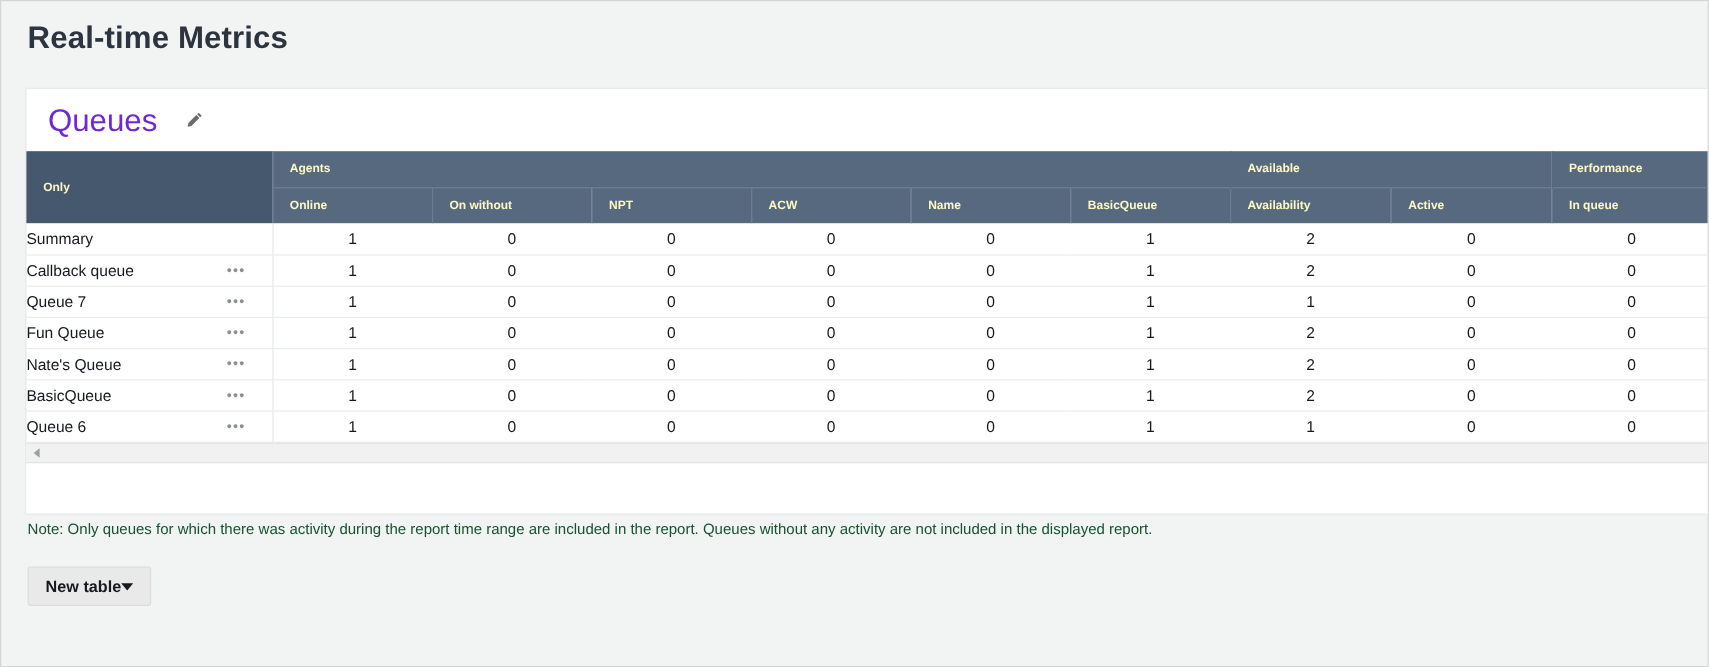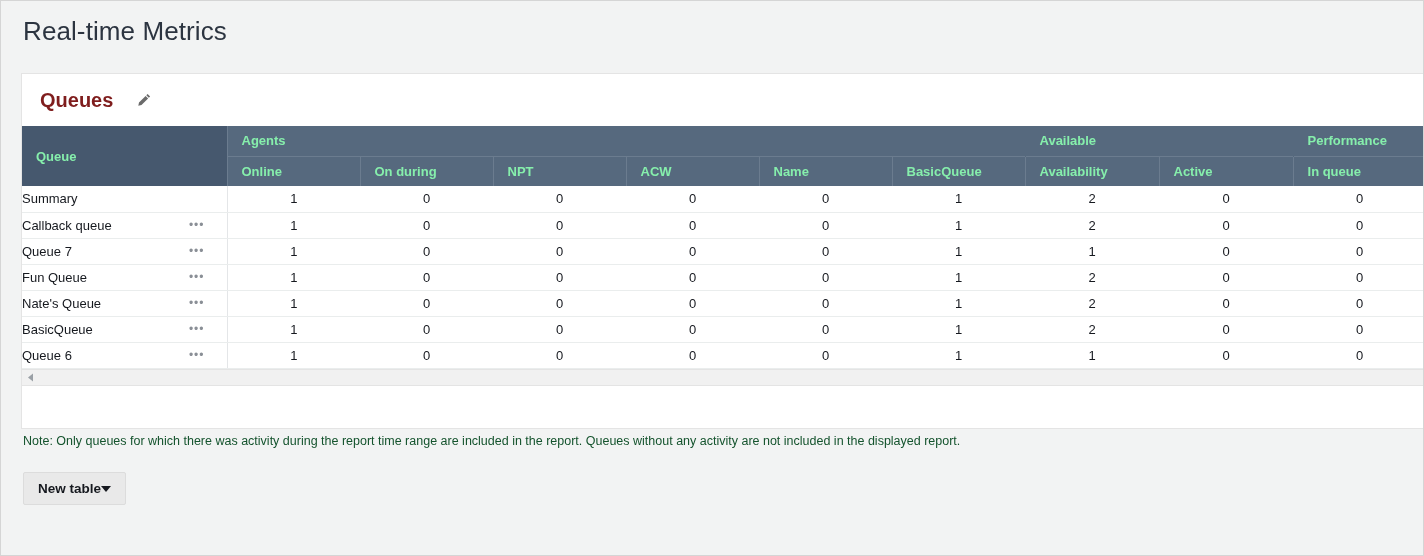--- a/index.html
+++ b/index.html
@@ -18,21 +18,21 @@
     position: relative;
     width: 1424px;
     height: 556px;
     box-sizing: border-box;
     border: 1px solid #d5d5d5;
     background: #f2f3f3;
     overflow: hidden;
   }
   .page-title {
     font-size: 26px;
-    font-weight: 400;
+    font-weight: 700;
     color: #2c3440;
     padding: 14px 0 0 22px;
     letter-spacing: 0.1px;
     line-height: 32px;
   }
   .card {
     position: absolute;
     left: 20px;
     top: 72px;
     right: 0;
@@ -40,44 +40,44 @@
     border-top: 1px solid #e4e4e4;
     border-left: 1px solid #e4e4e4;
   }
   .card-header {
     display: flex;
     align-items: center;
     height: 52px;
     padding-left: 18px;
   }
   .card-title {
-    font-size: 20px;
-    font-weight: 700;
-    color: #7f1d1d;
+    font-size: 26px;
+    font-weight: 400;
+    color: #6d28d9;
     line-height: 24px;
   }
   .edit-icon {
     margin-left: 22px;
     width: 18px;
     height: 18px;
     display: inline-flex;
     align-items: center;
     justify-content: center;
     cursor: pointer;
   }
   table.metrics {
     border-collapse: collapse;
     width: 1404px;
     table-layout: fixed;
     font-size: 13px;
   }
   table.metrics th {
-    color: #86efac;
+    color: #fef9c3;
     font-weight: bold;
-    font-size: 13px;
+    font-size: 10px;
     text-align: left;
     padding: 0 0 0 14px;
     height: 30px;
     vertical-align: middle;
     border-right: 1px solid #6b7c8f;
     box-sizing: border-box;
   }
   th.name-cell {
     background: #46586e;
     border-right: 1px solid #46586e;
@@ -210,28 +210,28 @@
           <col style="width:133px">
         <col style="width:133px">
           <col style="width:133px">
           <col style="width:133px">
         <col style="width:134px">
           <col style="width:134px">
           <col style="width:133px">
       </colgroup>
       <thead>
         <tr class="group-row">
-          <th class="name-cell" rowspan="2">Queue</th>
+          <th class="name-cell" rowspan="2">Only</th>
           <th class="group-cell sub-divider" colspan="6">Agents</th>
           <th class="group-cell sub-divider" colspan="2">Available</th>
           <th class="group-cell last-col" colspan="1">Performance</th>
         </tr>
         <tr class="sub-row">
           <th class="sub-cell">Online</th>
-          <th class="sub-cell">On during</th>
+          <th class="sub-cell">On without</th>
           <th class="sub-cell">NPT</th>
           <th class="sub-cell">ACW</th>
           <th class="sub-cell">Name</th>
           <th class="sub-cell">BasicQueue</th>
           <th class="sub-cell">Availability</th>
           <th class="sub-cell">Active</th>
           <th class="sub-cell last-col">In queue</th>
         </tr>
       </thead>
       <tbody id="table-body">

